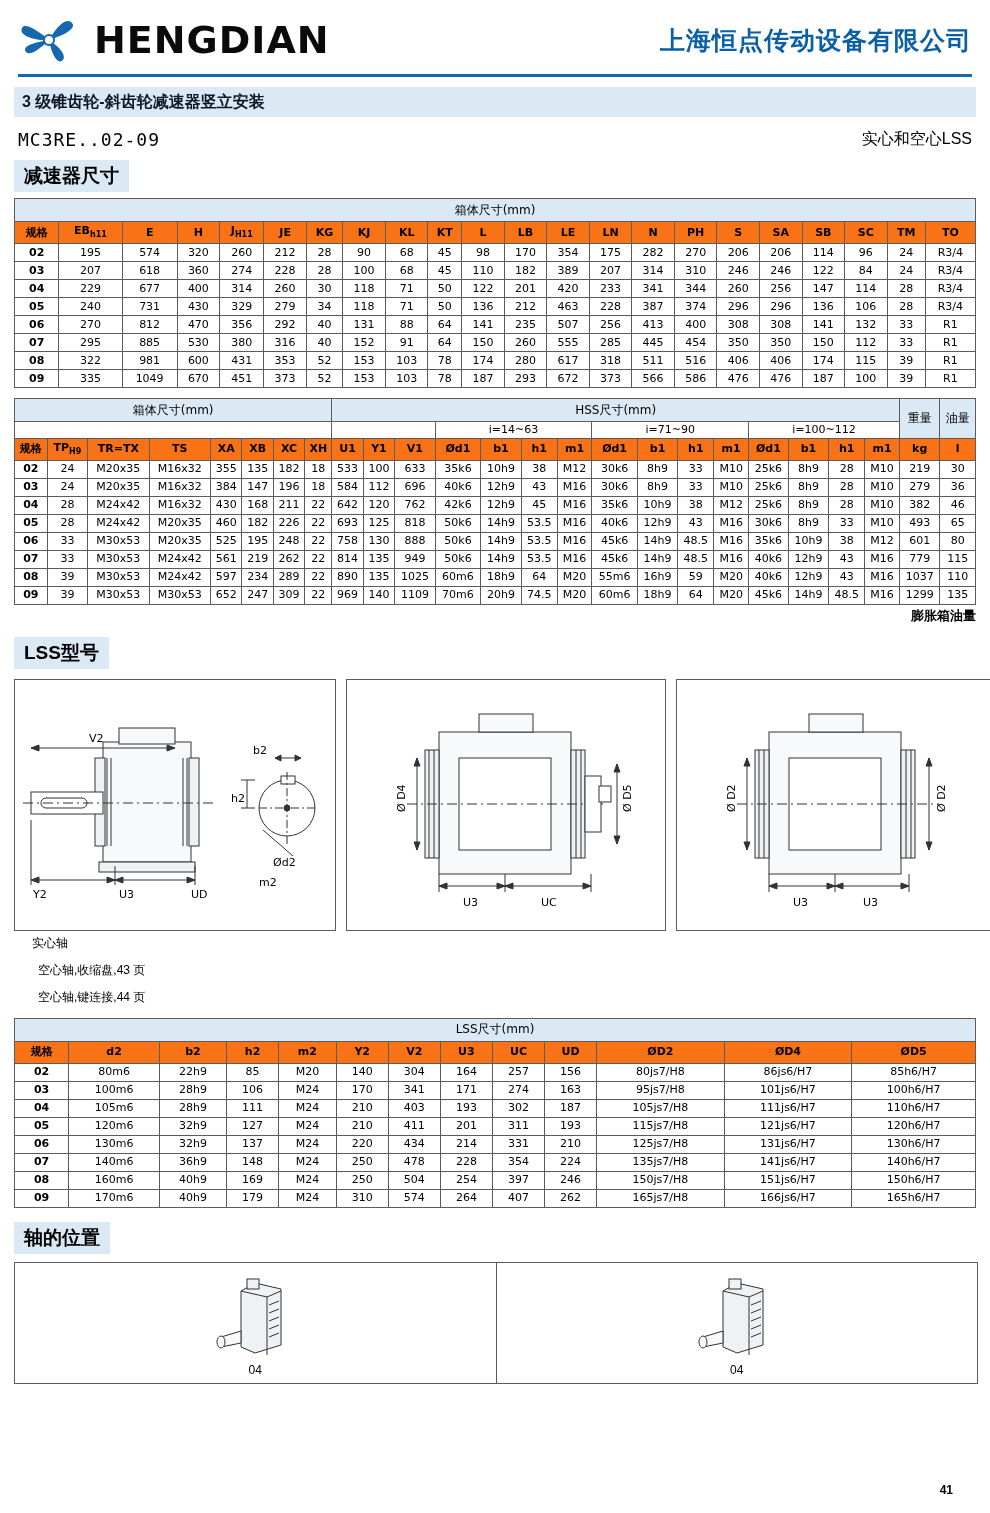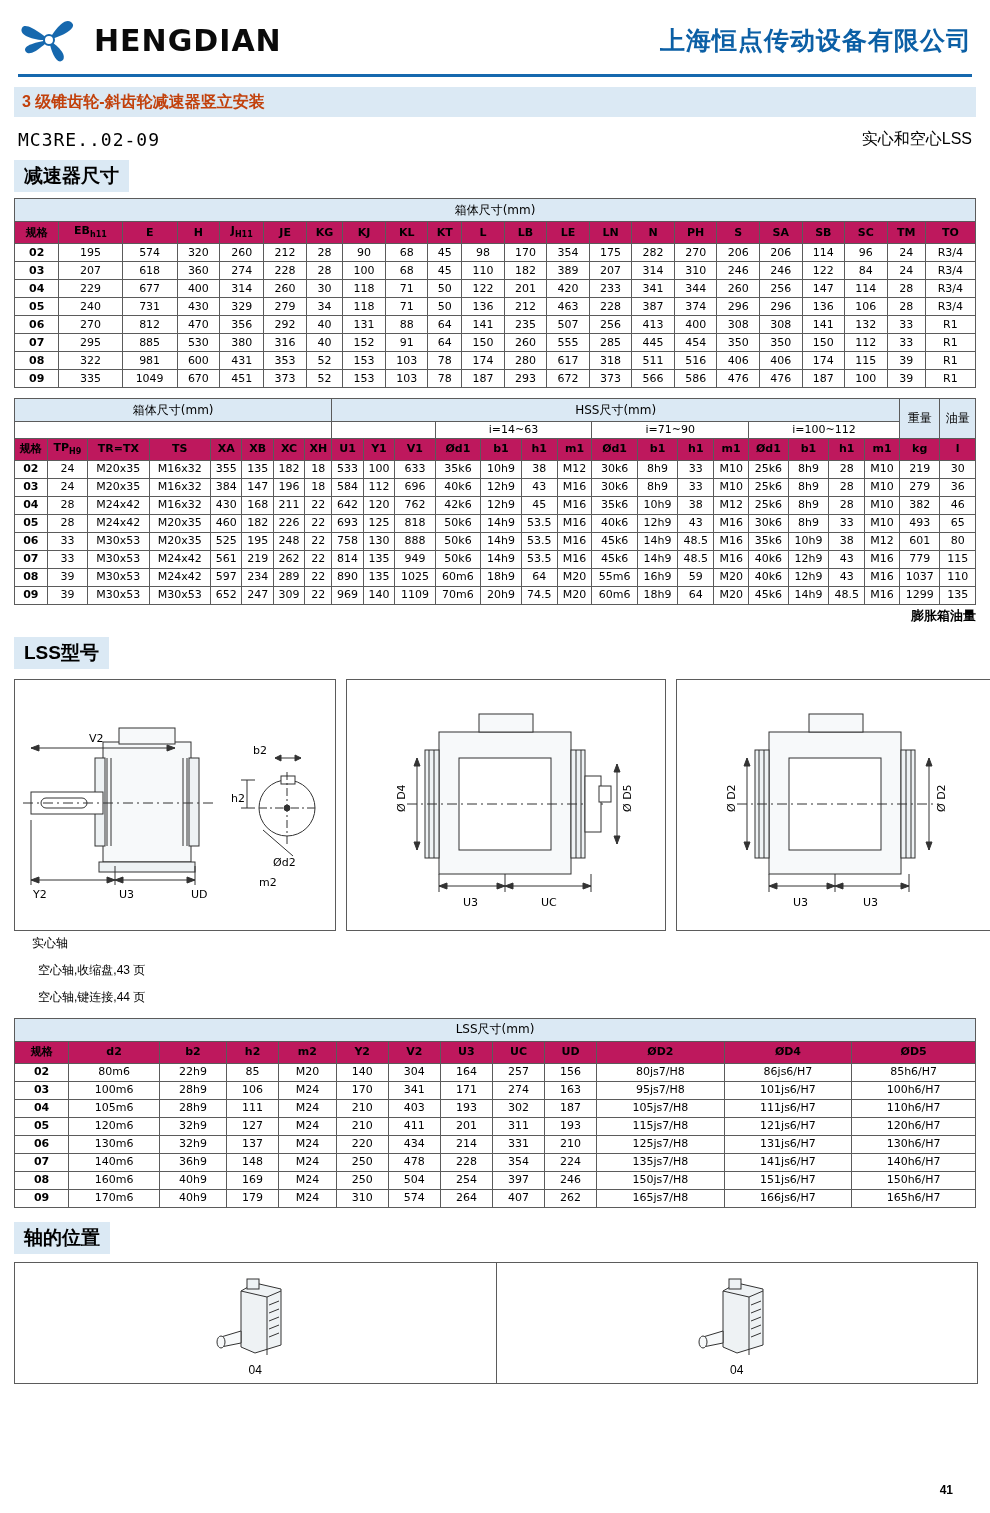--- a/index.html
+++ b/index.html
@@ -10,39 +10,39 @@
     color:#000;
     position:relative;
     overflow:hidden;
   }
   .page{position:relative;width:990px;height:1513px;box-sizing:border-box;}
 
   
   .header{display:flex;align-items:center;justify-content:space-between;padding:14px 18px 8px 18px;}
   .brand{display:flex;align-items:center;gap:14px;}
   .logo-mark{width:62px;height:52px;}
-  .brand-name{font-size:30px;font-weight:bold;letter-spacing:1px;color:#0a0a0a;font-family:"DejaVu Sans",sans-serif;}
+  .brand-name{font-size:38px;font-weight:bold;letter-spacing:1px;color:#0a0a0a;font-family:"DejaVu Sans",sans-serif;}
   .company{font-size:25px;font-weight:bold;color:#0b5fa5;letter-spacing:1px;}
   .rule{height:3px;background:#1668ae;margin:0 18px 0 18px;}
 
   
   .title-band{margin:10px 14px 0 14px;background:#dbe9f4;height:30px;display:flex;align-items:center;padding-left:8px;}
-  .title-band span{font-size:16px;font-weight:bold;color:#c2410c;}
+  .title-band span{font-size:16px;font-weight:bold;color:#0f172a;}
 
   .subline{display:flex;justify-content:space-between;align-items:flex-end;margin:12px 18px 0 18px;}
   .code{font-size:18px;letter-spacing:1px;font-family:"DejaVu Sans Mono",monospace;}
   .code-right{font-size:16px;font-weight:normal;}
 
   .sec-label{display:inline-block;background:#dbe9f4;padding:3px 10px;font-size:19px;font-weight:bold;margin:10px 0 4px 14px;}
 
   
   table.gt{border-collapse:collapse;width:962px;margin:2px 14px 0 14px;font-size:11px;font-family:"DejaVu Sans",sans-serif;}
   table.gt td,table.gt th{border:1px solid #5b5b5b;text-align:center;padding:1px 1px;line-height:1.25;}
   table.gt .hdr-band{background:#dbe9f4;font-weight:normal;font-size:12px;height:20px;margin-top:15px;}
-  table.gt .colhdr{background:#be185d;font-weight:bold;height:19px;font-size:11px;margin-left:28px;}
+  table.gt .colhdr{background:#f97316;font-weight:bold;height:19px;font-size:11px;margin-left:28px;}
   table.gt .rowlabel{font-weight:bold;}
   table.gt tbody td{height:15px;}
   .sub{font-size:8px;vertical-align:sub;}
 
   .note-right{text-align:right;width:962px;margin:2px 14px 0 14px;font-size:13px;font-weight:bold;}
 
   
   .draw-wrap{display:flex;gap:10px;margin:6px 14px 0 14px;}
   .draw-box{border:1px solid #5b5b5b;background:#fff;position:relative;}
   .d1{width:320px;height:250px;}

